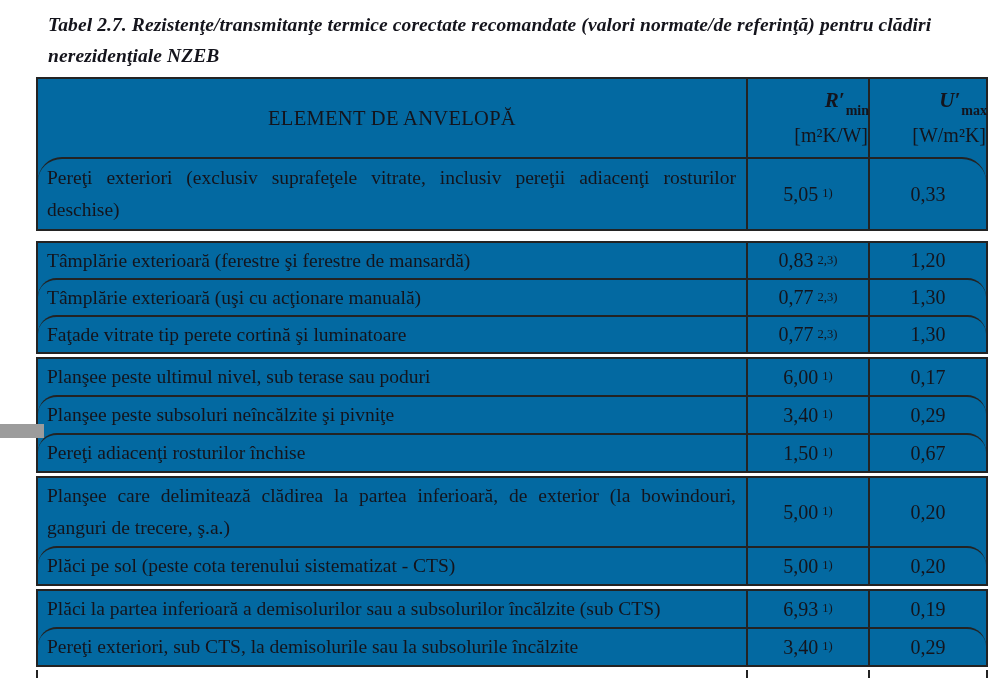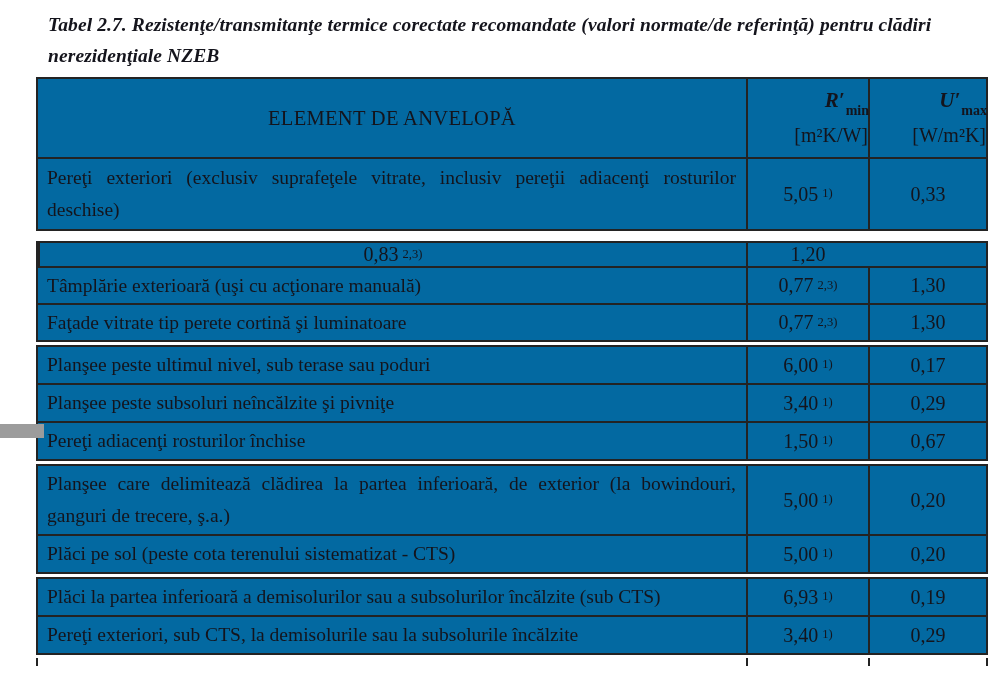--- a/index.html
+++ b/index.html
@@ -35,21 +35,21 @@
     box-sizing: border-box;
     background: #0369a1;
   }
   .sec + .sec { margin-top: 3px; }
   .sec.after-gap { margin-top: 10px; }
   .trow {
     display: grid;
     grid-template-columns: 1fr 122px 118px;
     box-sizing: border-box;
   }
-  .trow + .trow { border-top: 2px solid #232323; }
+  .trow + .trow { border-top: 2px solid #232323; border-radius: 24px; }
   .cell-label {
     padding: 2px 10px 2px 9px;
     text-align: justify;
     font-size: 19.5px;
     line-height: 32px;
     min-height: 31px;
     display: block;
     box-sizing: border-box;
   }
   .cell-val {
@@ -161,20 +161,21 @@
           <sup>1)</sup>
         </div>
     <div class="cell-val">
           <span class="val">0,33</span>
         </div>
   </div>
 </div>
 
   <div class="sec sec-b after-gap">
   <div class="trow data-row">
+    <div class="cell-label">Tâmplărie exterioară (ferestre şi ferestre de mansardă)</div>
     <div class="cell-val">
           <span class="val">0,83</span>
           <sup>2,3)</sup>
         </div>
     <div class="cell-val">
           <span class="val">1,20</span>
         </div>
   </div>
 
   <div class="trow data-row">

